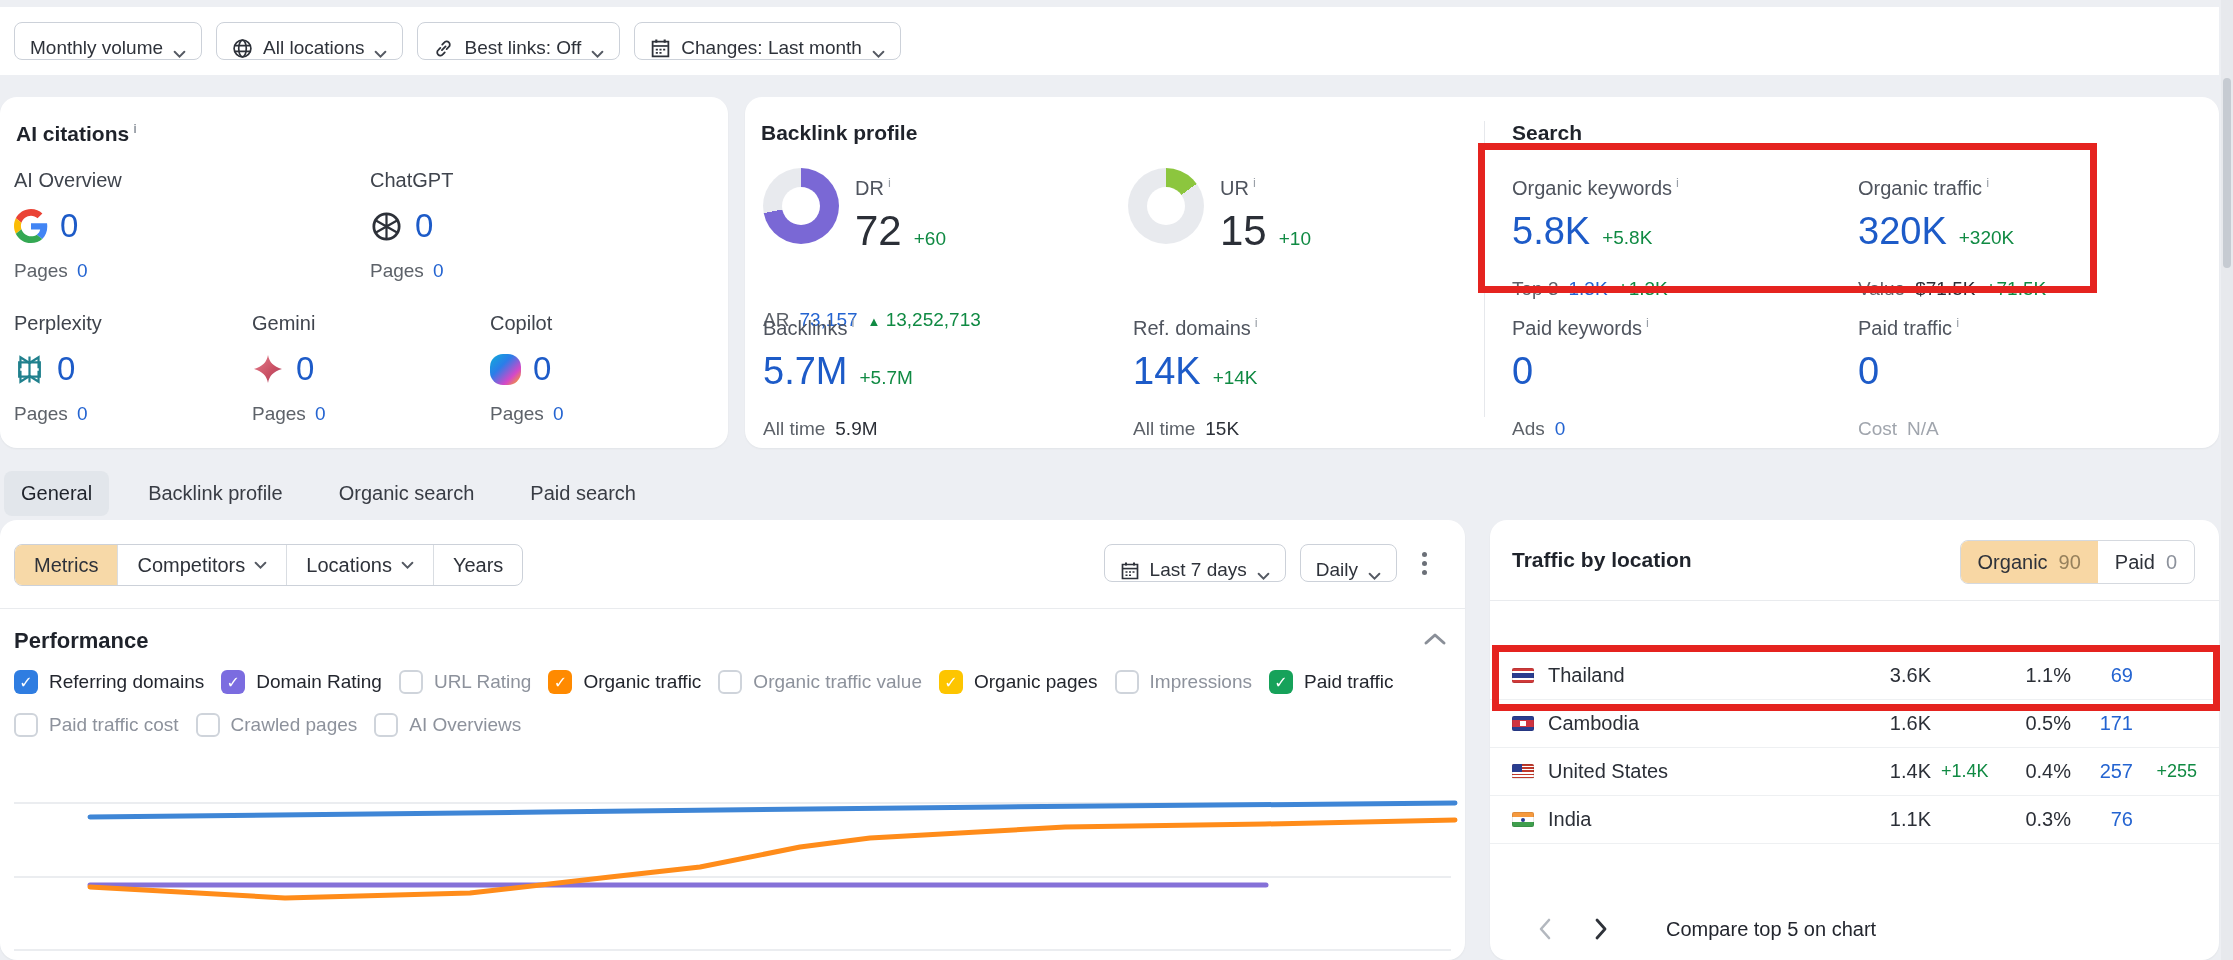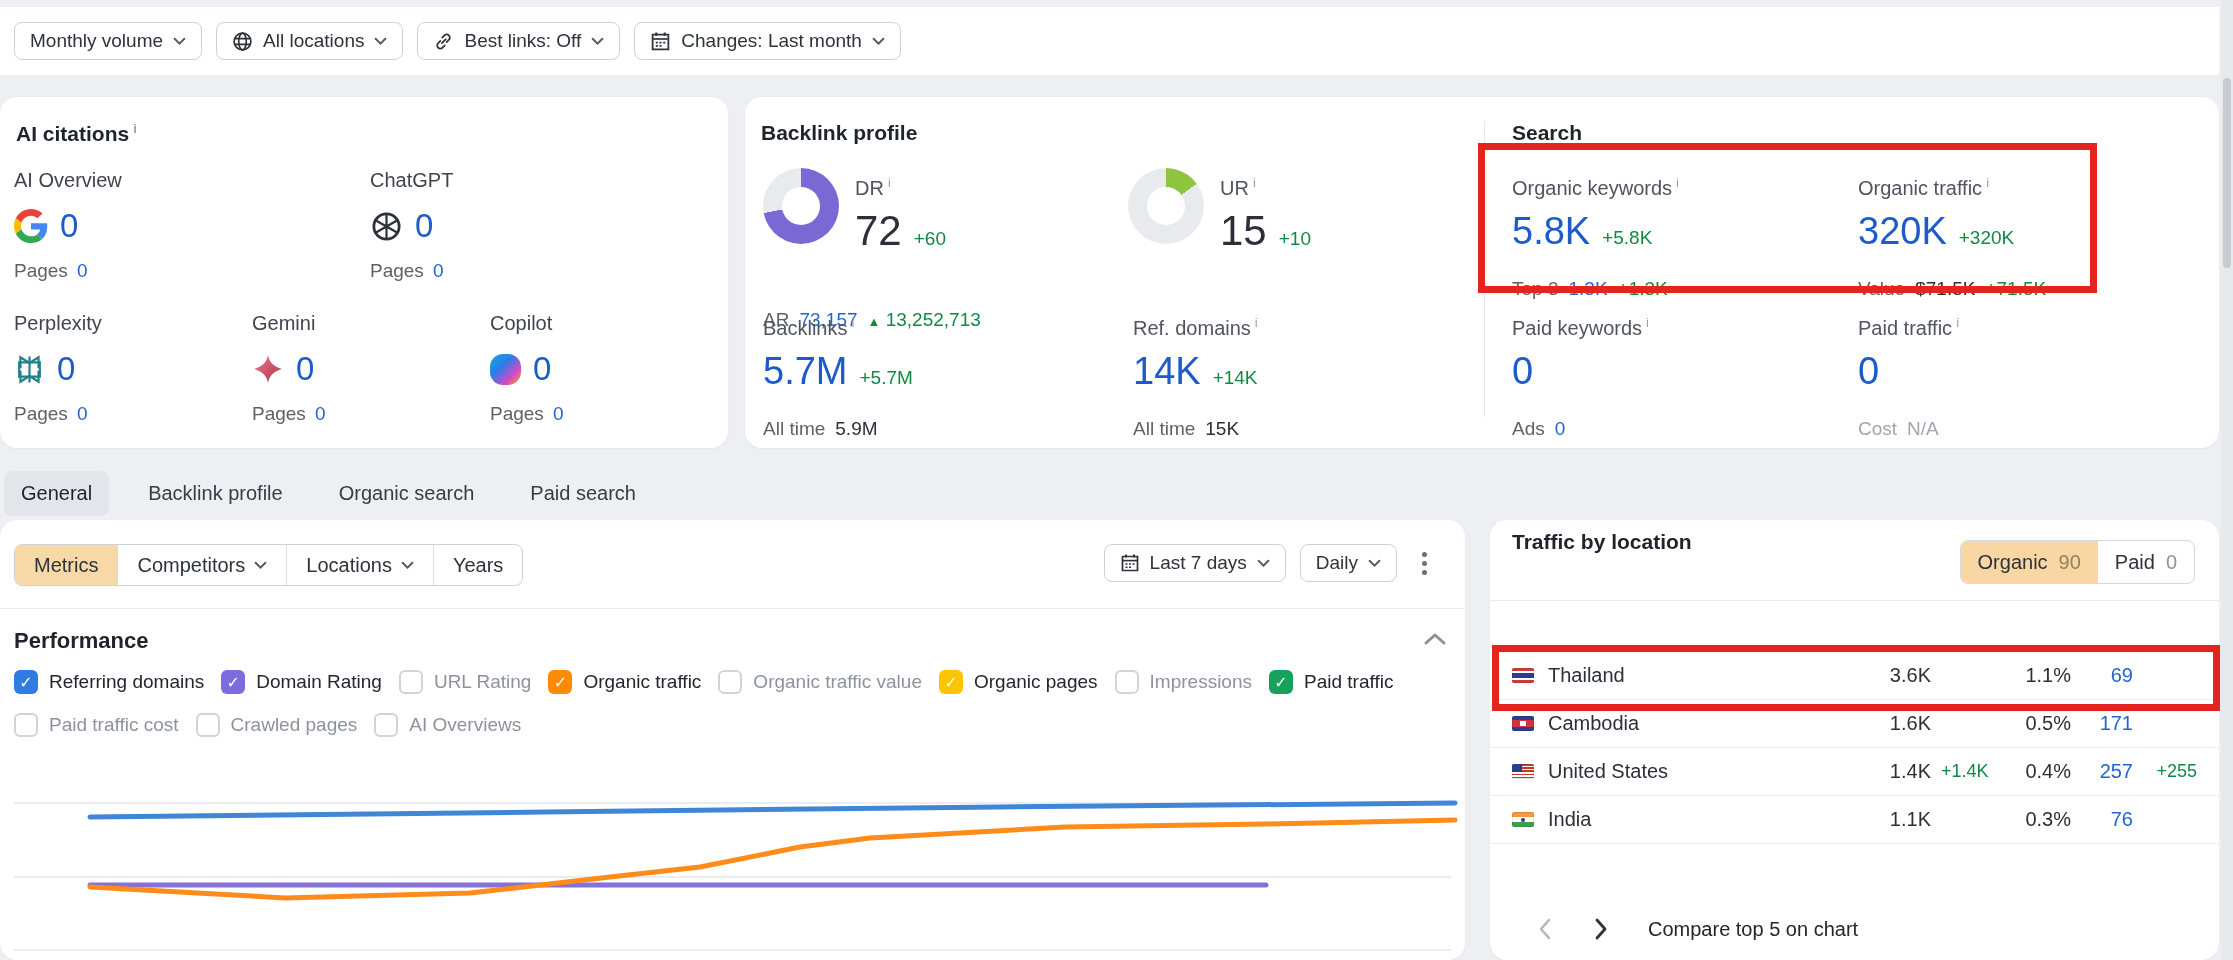--- a/index.html
+++ b/index.html
@@ -7,21 +7,21 @@
     width:2233px;height:960px;position:relative;overflow:hidden;
     background:#edeff3;color:#23262e;
     font-family:"Liberation Sans","DejaVu Sans",sans-serif;
   }
   .card{position:absolute;background:#fff;border-radius:17px;box-shadow:0 1px 2px rgba(28,35,47,.05)}
 
   
   .toolbar{position:absolute;left:0;top:7px;width:2219px;height:68px;background:#fff;
     display:flex;align-items:center;gap:14px;padding-left:14px;box-sizing:border-box}
   .tbtn{height:38px;border:1px solid #ccd1d9;border-radius:8px;background:#fff;cursor:pointer;
-    display:inline-flex;align-items:center;gap:10px;padding:0 15px;font-size:19px;color:#2e323a;white-space:nowrap}
+    display:inline-flex;align-items:flex-end;gap:10px;padding:0 15px;font-size:19px;color:#2e323a;white-space:nowrap}
   .tbtn svg.glyph{flex:0 0 auto}
   .chev{width:13px;height:9px}
 
   
   .card-ai{left:0;top:97px;width:728px;height:351px}
   .card-main{left:745px;top:97px;width:1474px;height:351px}
   .card-title{position:absolute;left:16px;top:24px;font-size:21px;font-weight:700;color:#1f232b}
   .info-i{font-size:13px;color:#9aa0a8;vertical-align:super;margin-left:4px;cursor:pointer}
   .ai-item{position:absolute;width:230px}
   .ai-name{font-size:20px;color:#3f444d}
@@ -94,21 +94,21 @@
   .flag.indonesia{background:linear-gradient(#e23b3b 0 50%,#fff 50%)}
   .flag.thailand{background:linear-gradient(#d03a3a 0 18%,#fff 18% 36%,#2a3d8f 36% 64%,#fff 64% 82%,#d03a3a 82%)}
   .flag.cambodia{background:linear-gradient(#2a3d8f 0 27%,#cf3440 27% 73%,#2a3d8f 73%)}
   .flag.cambodia::after{content:"";position:absolute;left:8px;top:5px;width:6px;height:5px;background:#fff}
   .flag.us{background:repeating-linear-gradient(#c0392b 0 1.6px,#fff 1.6px 3.2px)}
   .flag.us::after{content:"";position:absolute;left:0;top:0;width:10px;height:8px;background:#2a3d8f}
   .flag.india{background:linear-gradient(#f5993e 0 33%,#fff 33% 66%,#3f9e4d 66%)}
   .flag.india::after{content:"";position:absolute;left:9px;top:5.5px;width:4px;height:4px;border-radius:50%;background:#2a3d8f}
   .tfoot{position:absolute;left:40px;top:394px;display:flex;align-items:center;gap:26px}
   .pagearrow{width:30px;height:30px;display:flex;align-items:center;justify-content:center;cursor:pointer}
-  .compare{font-size:20px;color:#23262e;margin-left:6px;cursor:pointer}
+  .compare{font-size:20px;color:#23262e;margin-left:24px;cursor:pointer}
 
   
   .anno{position:absolute;box-sizing:border-box;border-style:solid;pointer-events:none}
   .scroll-track{position:absolute;left:2221px;top:0;width:12px;height:960px;background:#e7e9ed}
   .scroll-thumb{position:absolute;left:2223px;top:78px;width:8px;height:190px;border-radius:4px;background:#c6cbd2;cursor:grab}
 </style>
 </head>
 <body>
 
 <div class="toolbar">
@@ -458,21 +458,21 @@
         <line x1="14" x2="1451" y1="122" y2="122" stroke="#ebedf0" stroke-width="2"></line>
         <line x1="14" x2="1451" y1="195" y2="195" stroke="#ebedf0" stroke-width="2"></line>
         <polyline points="90,130 1266,130" fill="none" stroke="#8571d8" stroke-width="5" stroke-linecap="round" stroke-linejoin="round"></polyline>
         <polyline points="90,132 285,143 470,138 610,122 700,112 800,92 870,83 1065,72 1265,69 1455,65" fill="none" stroke="#ff8c1a" stroke-width="5" stroke-linecap="round" stroke-linejoin="round"></polyline>
         <polyline points="90,62 545,57 1000,52 1455,48" fill="none" stroke="#3f86d6" stroke-width="5" stroke-linecap="round" stroke-linejoin="round"></polyline>
       </svg>
   </div>
 </div>
 
 <div class="card traffic">
-  <div class="card-title" style="left:22px;top:10px">Traffic by location</div>
+  <div class="card-title" style="left:22px;top:28px">Traffic by location</div>
 
   <div class="toggle">
     <div class="tog active">
         <span>Organic</span>
         <span class="cnt">90</span>
       </div>
     <div class="tog">
         <span>Paid</span>
         <span class="cnt">0</span>
       </div>

